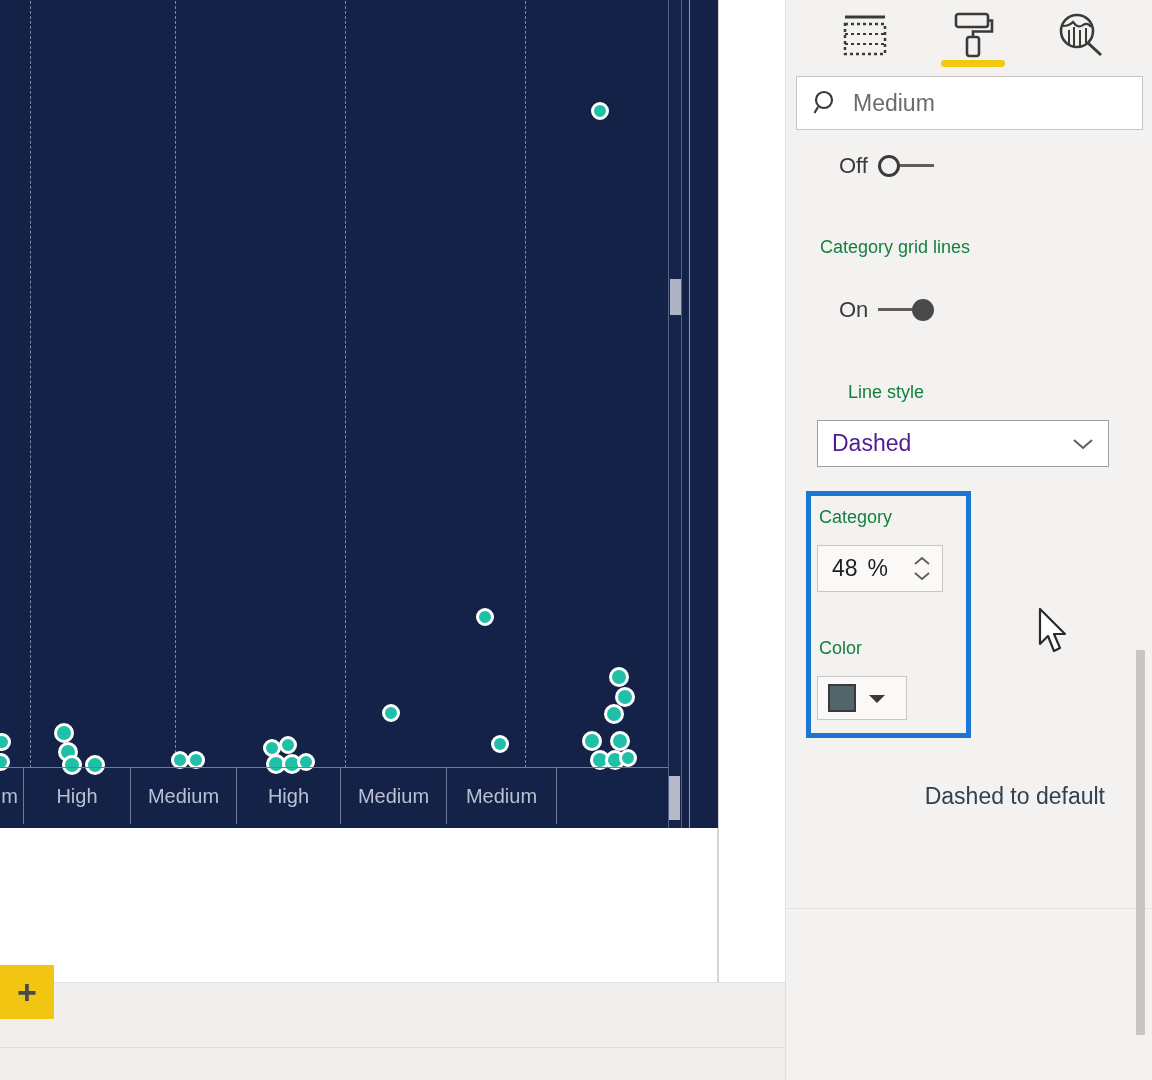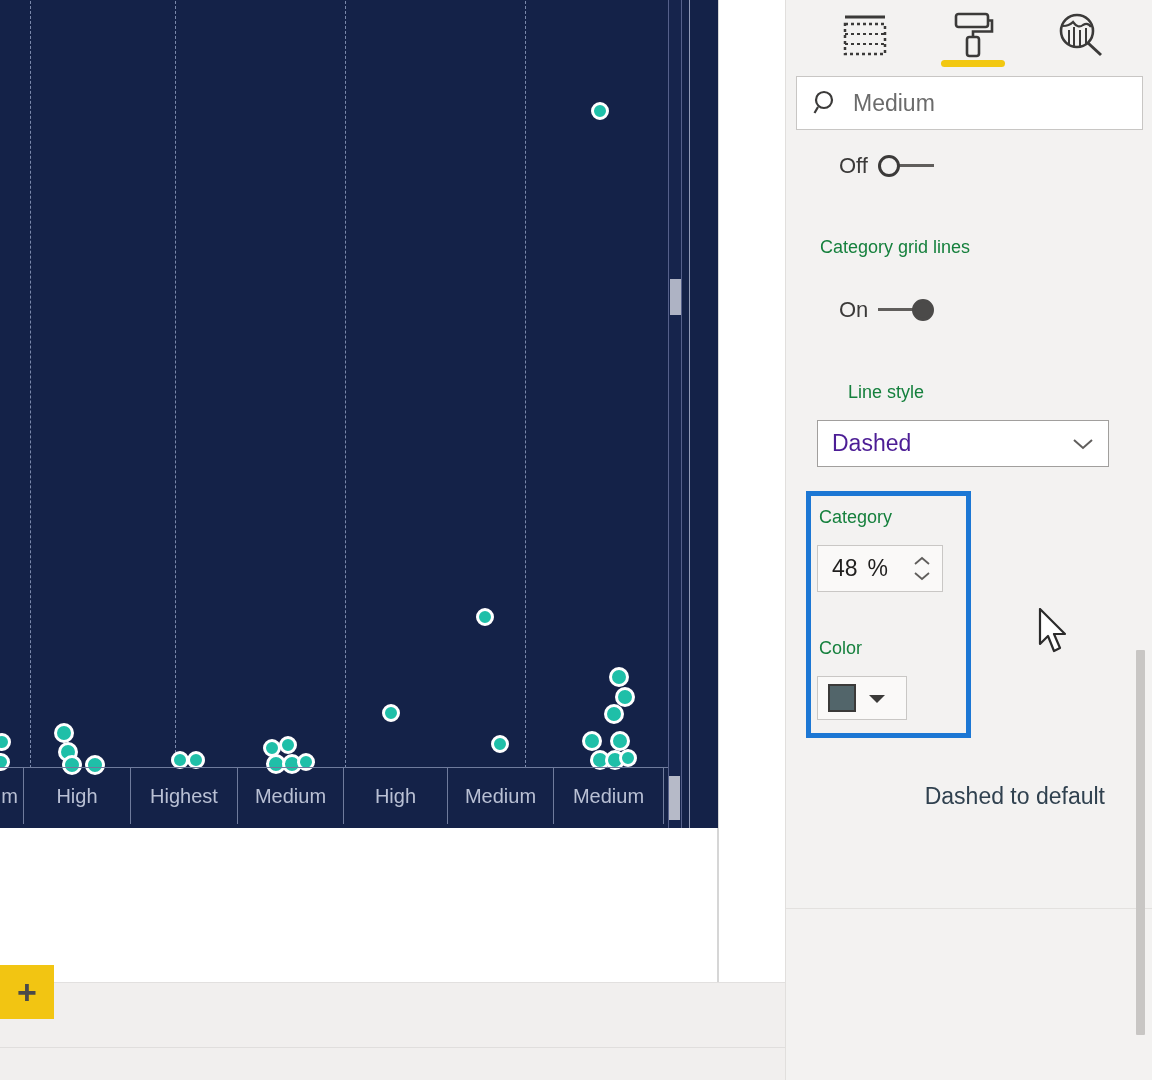--- a/index.html
+++ b/index.html
@@ -268,21 +268,20 @@
           <div class="bubble" style="width: 20px; height: 20px; left: 586px; top: 735px; background: rgb(31, 191, 168); border-color: rgb(255, 255, 255);"></div>
           <div class="bubble" style="width: 20px; height: 20px; left: 614px; top: 735px; background: rgb(31, 191, 168); border-color: rgb(255, 255, 255);"></div>
           <div class="bubble" style="width: 20px; height: 20px; left: 594px; top: 754px; background: rgb(31, 191, 168); border-color: rgb(255, 255, 255);"></div>
           <div class="bubble" style="width: 20px; height: 20px; left: 609px; top: 754px; background: rgb(31, 191, 168); border-color: rgb(255, 255, 255);"></div>
           <div class="bubble" style="width: 18px; height: 18px; left: 623px; top: 753px; background: rgb(31, 191, 168); border-color: rgb(255, 255, 255);"></div>
         </div>
 
       <div id="x-axis">
           <div class="x-cell" style="width: 28px;">m</div>
           <div class="x-cell" style="width: 107px;">High</div>
-          <div class="x-cell" style="width: 107px;">Highest</div>
           <div class="x-cell" style="width: 106px;">Medium</div>
           <div class="x-cell" style="width: 104px;">High</div>
           <div class="x-cell" style="width: 106px;">Medium</div>
           <div class="x-cell" style="width: 110px;">Medium</div>
         </div>
 
       <div id="visual-right-rail"></div>
       <div id="visual-vscroll-track"></div>
       <div id="visual-vscroll-thumb"></div>
       <div id="visual-hscroll-thumb"></div>

